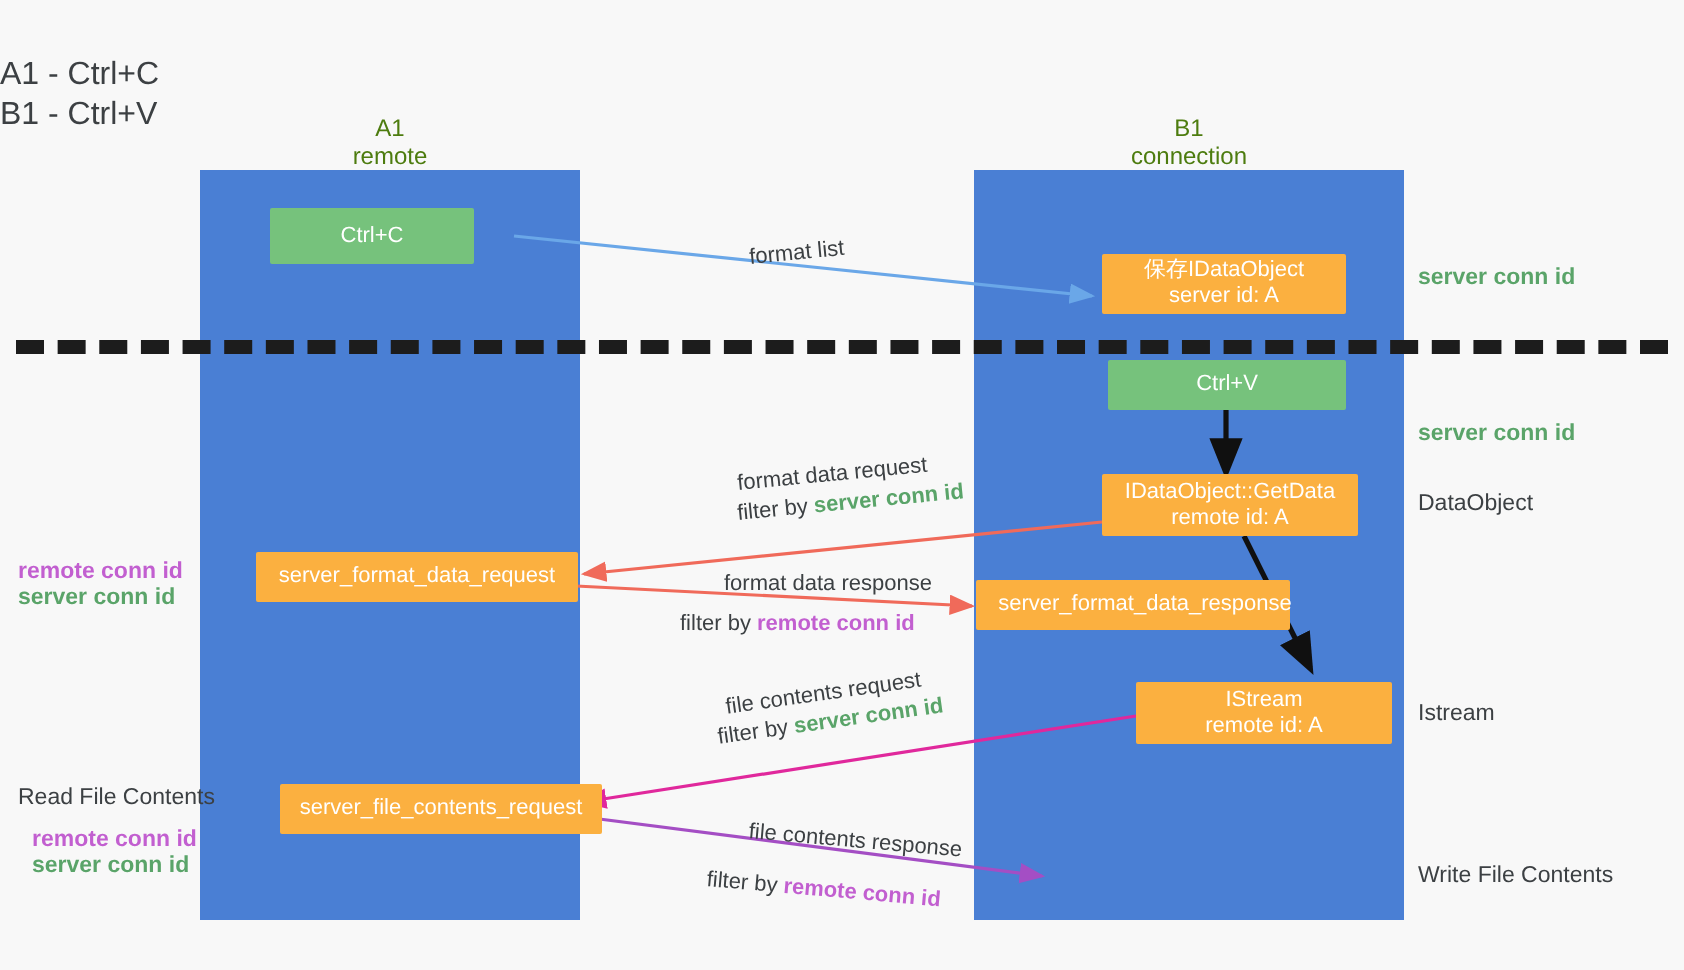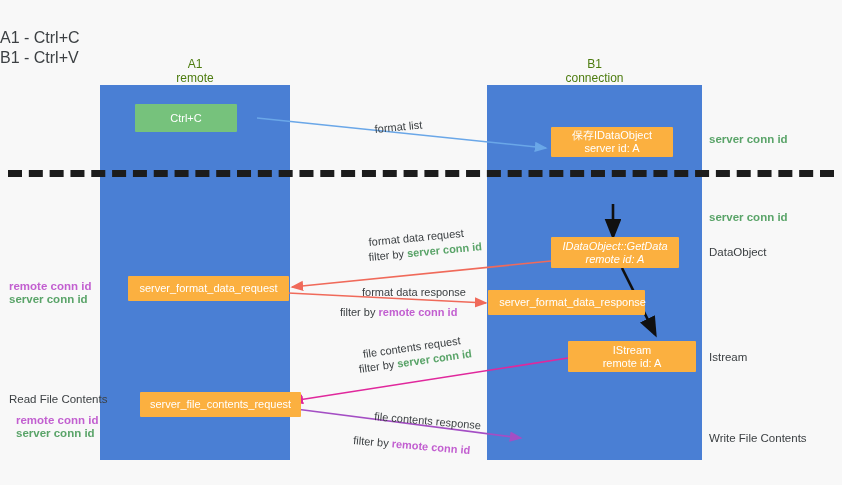--- a/index.html
+++ b/index.html
@@ -141,22 +141,23 @@
     <line x1="568" y1="358" x2="292" y2="401" stroke="#e0289c" stroke-width="1.6" marker-end="url(#ar-magenta)"></line>
 
     <line x1="288" y1="408" x2="521" y2="438" stroke="#a44ec4" stroke-width="1.6" marker-end="url(#ar-purple)"></line>
   </svg>
 
   <div class="node green" style="left:135px; top:104px; width:102px; height:28px;">Ctrl+C</div>
 
   <div class="node orange" style="left:551px; top:127px; width:122px; height:30px;">保存IDataObject
 server id: A</div>
 
-
-  <div class="node orange" style="left:551px; top:237px; width:128px; height:31px;font-style:italic;">IDataObject::GetData
+  <div class="node green" style="left:554px; top:180px; width:119px; height:25px;">Ctrl+V</div>
+
+  <div class="node orange" style="left:551px; top:237px; width:128px; height:31px;">IDataObject::GetData
 remote id: A</div>
 
   <div class="node orange" style="left:128px; top:276px; width:161px; height:25px;">server_format_data_request</div>
 
   <div class="node orange" style="left:488px; top:290px; width:157px; height:25px;padding-left:12px;">server_format_data_response</div>
 
   <div class="node orange" style="left:568px; top:341px; width:128px; height:31px;">IStream
 remote id: A</div>
 
   <div class="node orange" style="left:140px; top:392px; width:161px; height:25px;">server_file_contents_request</div>

